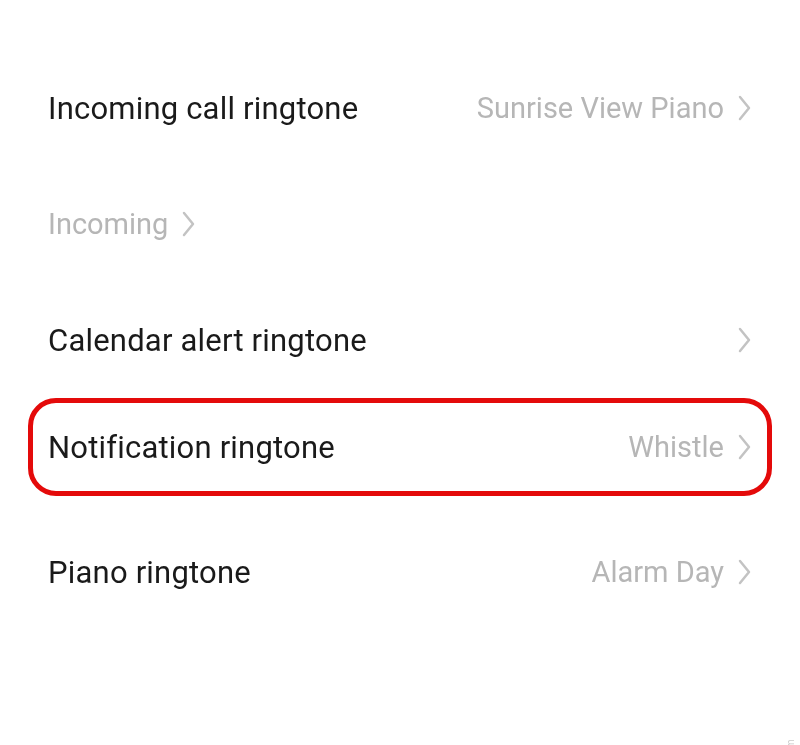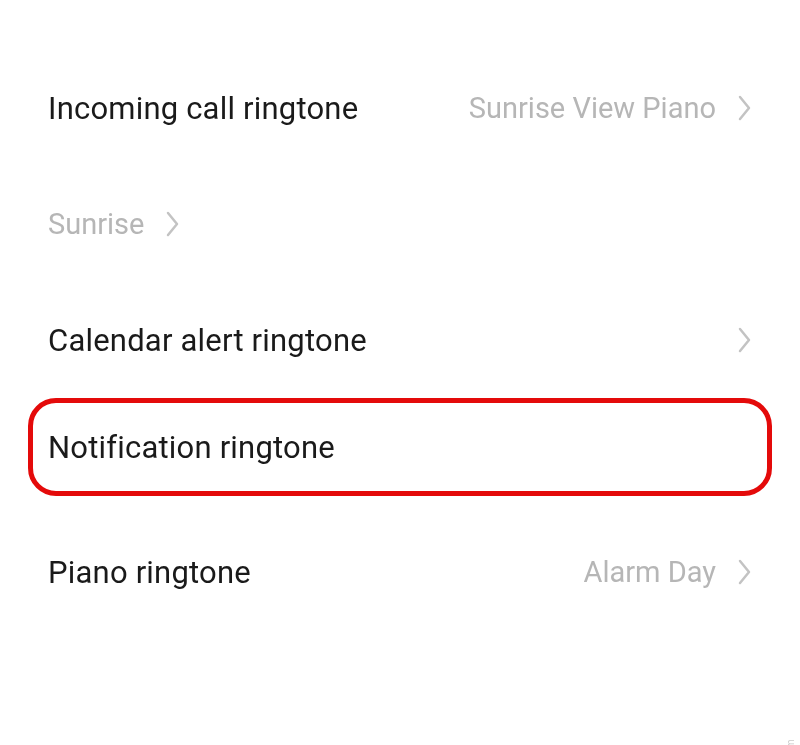--- a/index.html
+++ b/index.html
@@ -26,21 +26,21 @@
     }
     .row .label {
       font-size: 31px;
       color: #1a1a1a;
       font-weight: 400;
       letter-spacing: 0.2px;
     }
     .row .right {
       display: flex;
       align-items: center;
-      gap: 22px;
+      gap: 14px;
     }
     .row .value {
       font-size: 29px;
       color: #b6b6b6;
       font-weight: 400;
     }
     .chevron {
       width: 14px;
       height: 26px;
       flex-shrink: 0;
@@ -97,21 +97,21 @@
       <span class="chevron">
         <svg viewBox="0 0 14 26" width="14" height="26">
             <path d="M2 2 L11 13 L2 24" stroke="#c3c3c3" stroke-width="2.5" fill="none" stroke-linecap="round" stroke-linejoin="round"></path>
           </svg>
       </span>
     </div>
   </div>
 
   <div class="row">
     <div class="right">
-      <span class="value">Sunrise</span>
+      <span class="value">Incoming</span>
       <span class="chevron">
         <svg viewBox="0 0 14 26" width="14" height="26">
             <path d="M2 2 L11 13 L2 24" stroke="#c3c3c3" stroke-width="2.5" fill="none" stroke-linecap="round" stroke-linejoin="round"></path>
           </svg>
       </span>
     </div>
   </div>
 
   <div class="row">
     <span class="label">Calendar alert ringtone</span>
@@ -120,20 +120,28 @@
       <span class="chevron">
         <svg viewBox="0 0 14 26" width="14" height="26">
             <path d="M2 2 L11 13 L2 24" stroke="#c3c3c3" stroke-width="2.5" fill="none" stroke-linecap="round" stroke-linejoin="round"></path>
           </svg>
       </span>
     </div>
   </div>
 
   <div class="row highlighted">
     <span class="label">Notification ringtone</span>
+    <div class="right">
+      <span class="value">Whistle</span>
+      <span class="chevron">
+        <svg viewBox="0 0 14 26" width="14" height="26">
+            <path d="M2 2 L11 13 L2 24" stroke="#c3c3c3" stroke-width="2.5" fill="none" stroke-linecap="round" stroke-linejoin="round"></path>
+          </svg>
+      </span>
+    </div>
   </div>
 
   <div class="spacer-after-highlight"></div>
 
   <div class="row">
     <span class="label">Piano ringtone</span>
     <div class="right">
       <span class="value">Alarm Day</span>
       <span class="chevron">
         <svg viewBox="0 0 14 26" width="14" height="26">

